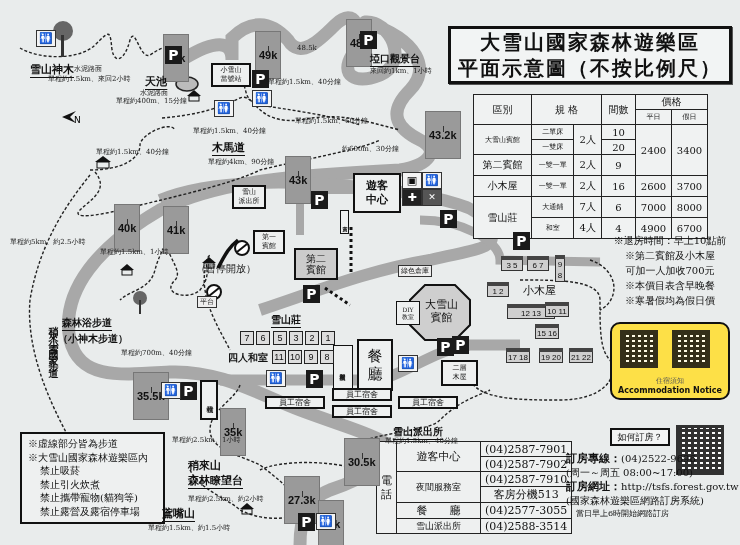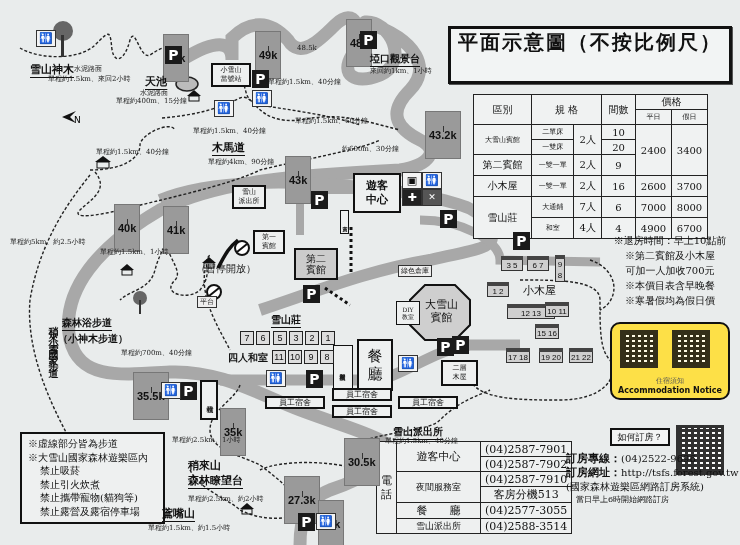--- a/index.html
+++ b/index.html
@@ -100,20 +100,21 @@
   <g transform="translate(62,117)">
     <path d="M0 0 L14 -6 L8 0 L14 6 Z" fill="#111"></path>
   </g>
   <text x="74" y="123" font-size="9" font-family="DejaVu Sans, sans-serif">N</text>
 
   <line x1="351" y1="227" x2="351" y2="275" stroke="#111" stroke-width="3" stroke-dasharray="3 3"></line>
   <line x1="325" y1="288" x2="350" y2="305" stroke="#111" stroke-width="3" stroke-dasharray="3 3"></line>
 </svg>
 
 <div class="abs title-box">
+  <div>大雪山國家森林遊樂區</div>
   <div>平面示意圖（不按比例尺）</div>
 </div>
 
 <table class="abs price-table">
   <tbody>
       <tr>
     <th rowspan="2" style="width:58px">區別</th>
     <th rowspan="2" colspan="2" style="width:70px">規  格</th>
     <th rowspan="2" style="width:34px">間數</th>
     <th colspan="2">價格</th>
@@ -215,20 +216,21 @@
     <td style="font-size:9px">雪山派出所</td>
     <td>(04)2588-3514</td>
   </tr>
 </tbody>
   </table>
 
 <div class="abs howto">如何訂房？</div>
 <div class="abs qr qr-small"></div>
 <div class="abs booking" style="top:452px">
   <div><span class="b">訂房專線：</span><span>(04)2522-9696</span></div>
+  <div>(周一～周五 08:00~17:00)</div>
   <div><span class="b">訂房網址：</span><span>http://tsfs.forest.gov.tw</span></div>
   <div>(國家森林遊樂區網路訂房系統)</div>
   <div style="font-size:8px;padding-left:10px;line-height:12px">當日早上6時開始網路訂房</div>
 </div>
 
 <div class="km" style="left:163px;top:34px">50k</div>
 <div class="km" style="left:255px;top:31px">49k</div>
 <div class="lbl" style="left:297px;top:44px">48.5k</div>
 <div class="km" style="left:346px;top:19px">48k</div>
 <div class="km" style="left:425px;top:111px">43.2k</div>

